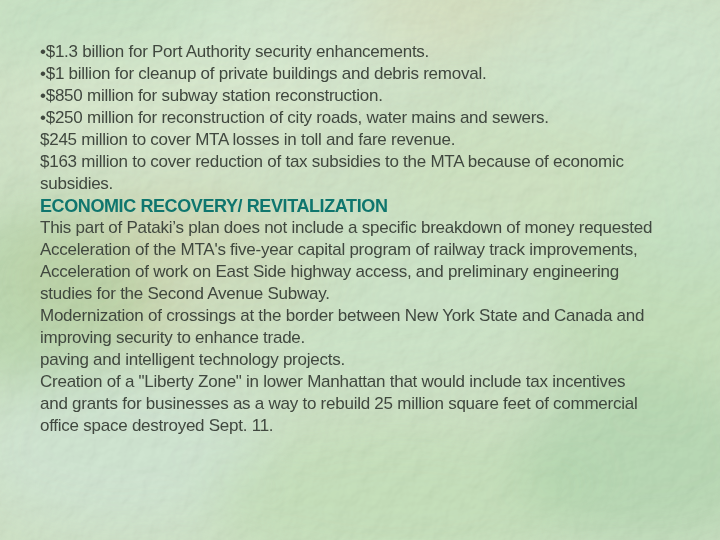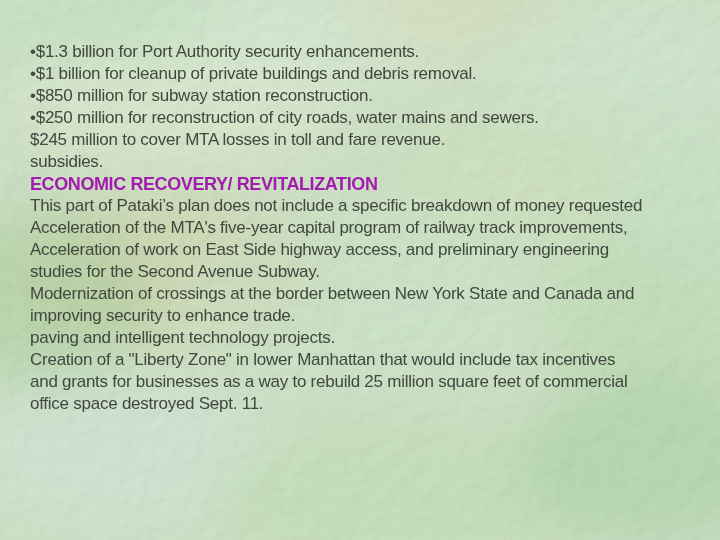--- a/index.html
+++ b/index.html
@@ -7,30 +7,30 @@
     width: 720px; height: 540px;
     overflow: hidden; position: relative;
     font-family: "Liberation Sans", sans-serif;
     background: #cfe2c6;
   }
   #bg-svg {
     position: absolute; left: 0; top: 0; width: 720px; height: 540px;
     z-index: 0; display: block;
   }
   .slide-text {
-    position: absolute; left: 30px; top: 41px; right: 14px;
+    position: absolute; left: 40px; top: 41px; right: 14px;
     z-index: 1;
     color: #40483f;
     font-size: 17px;
     line-height: 22px;
     letter-spacing: -0.25px;
   }
   .line { white-space: nowrap; }
   .line.heading {
-    color: #a21caf;
+    color: #0f766e;
     font-weight: bold;
     font-size: 18px;
     letter-spacing: -0.4px;
   }
 </style>
 </head>
 <body>
 
 <svg id="bg-svg" viewBox="0 0 720 540" aria-hidden="true">
   <defs>
@@ -66,20 +66,21 @@
 
   <rect width="720" height="540" filter="url(#crumple)" style="mix-blend-mode:multiply" opacity="0.30"></rect>
 </svg>
 
 <div class="slide-text">
     <div class="line body">•$1.3 billion for Port Authority security enhancements.</div>
     <div class="line body">•$1 billion for cleanup of private buildings and debris removal.</div>
     <div class="line body">•$850 million for subway station reconstruction.</div>
     <div class="line body">•$250 million for reconstruction of city roads, water mains and sewers.</div>
     <div class="line body">$245 million to cover MTA losses in toll and fare revenue.</div>
+    <div class="line body">$163 million to cover reduction of tax subsidies to the MTA because of economic</div>
     <div class="line body">subsidies.</div>
     <div class="line heading">ECONOMIC RECOVERY/ REVITALIZATION</div>
     <div class="line body">This part of Pataki’s plan does not include a specific breakdown of money requested</div>
     <div class="line body">Acceleration of the MTA's five-year capital program of railway track improvements,</div>
     <div class="line body">Acceleration of work on East Side highway access, and preliminary engineering</div>
     <div class="line body">studies for the Second Avenue Subway.</div>
     <div class="line body">Modernization of crossings at the border between New York State and Canada and</div>
     <div class="line body">improving security to enhance trade.</div>
     <div class="line body">paving and intelligent technology projects.</div>
     <div class="line body">Creation of a "Liberty Zone" in lower Manhattan that would include tax incentives</div>

